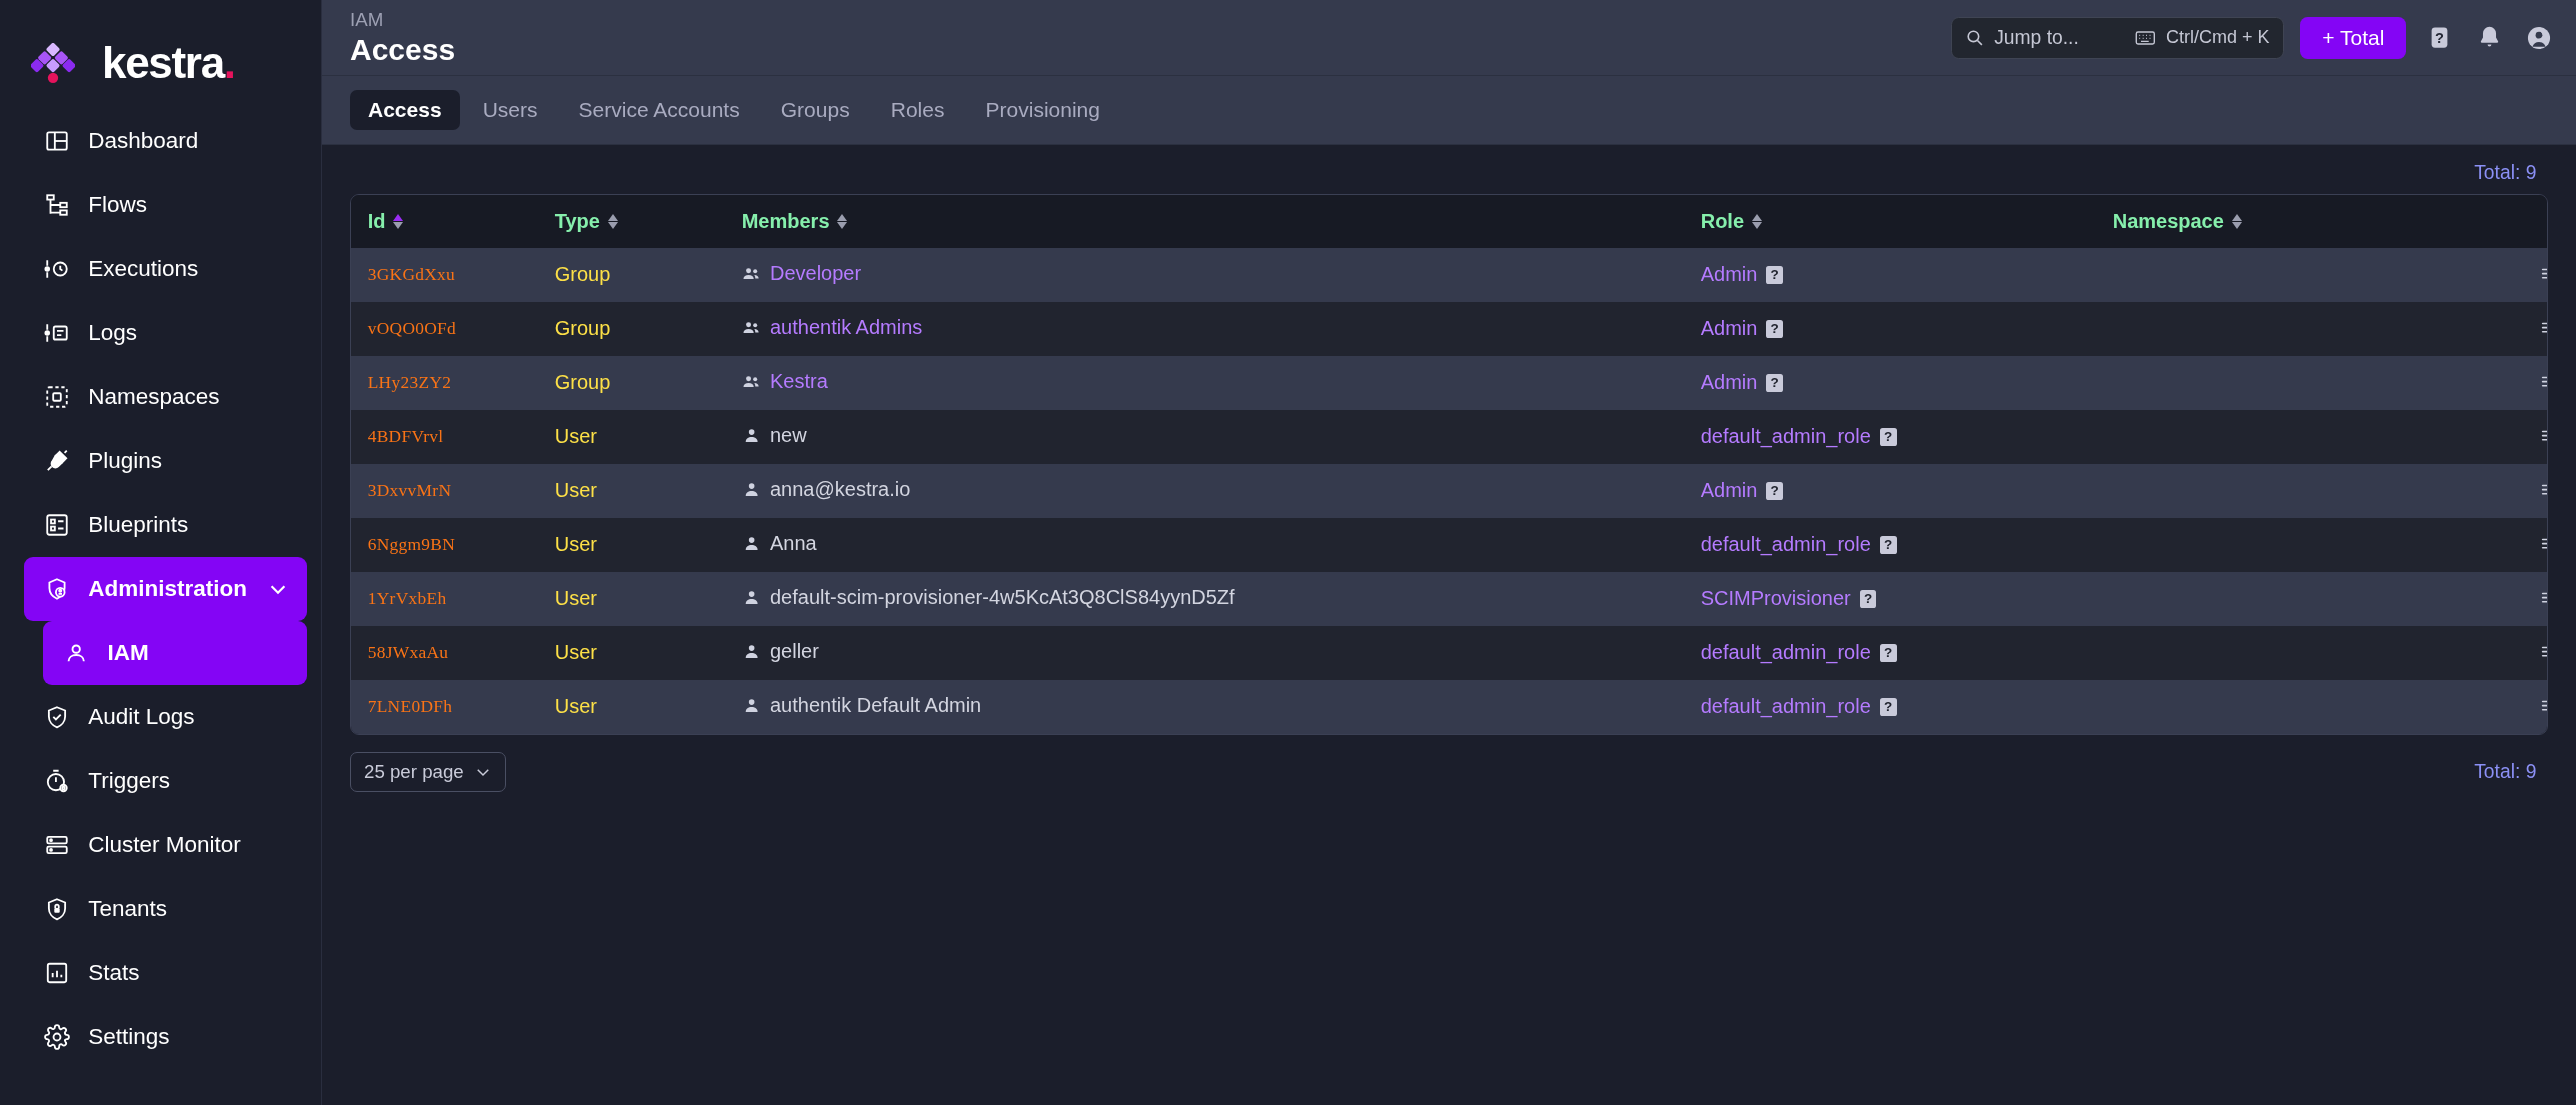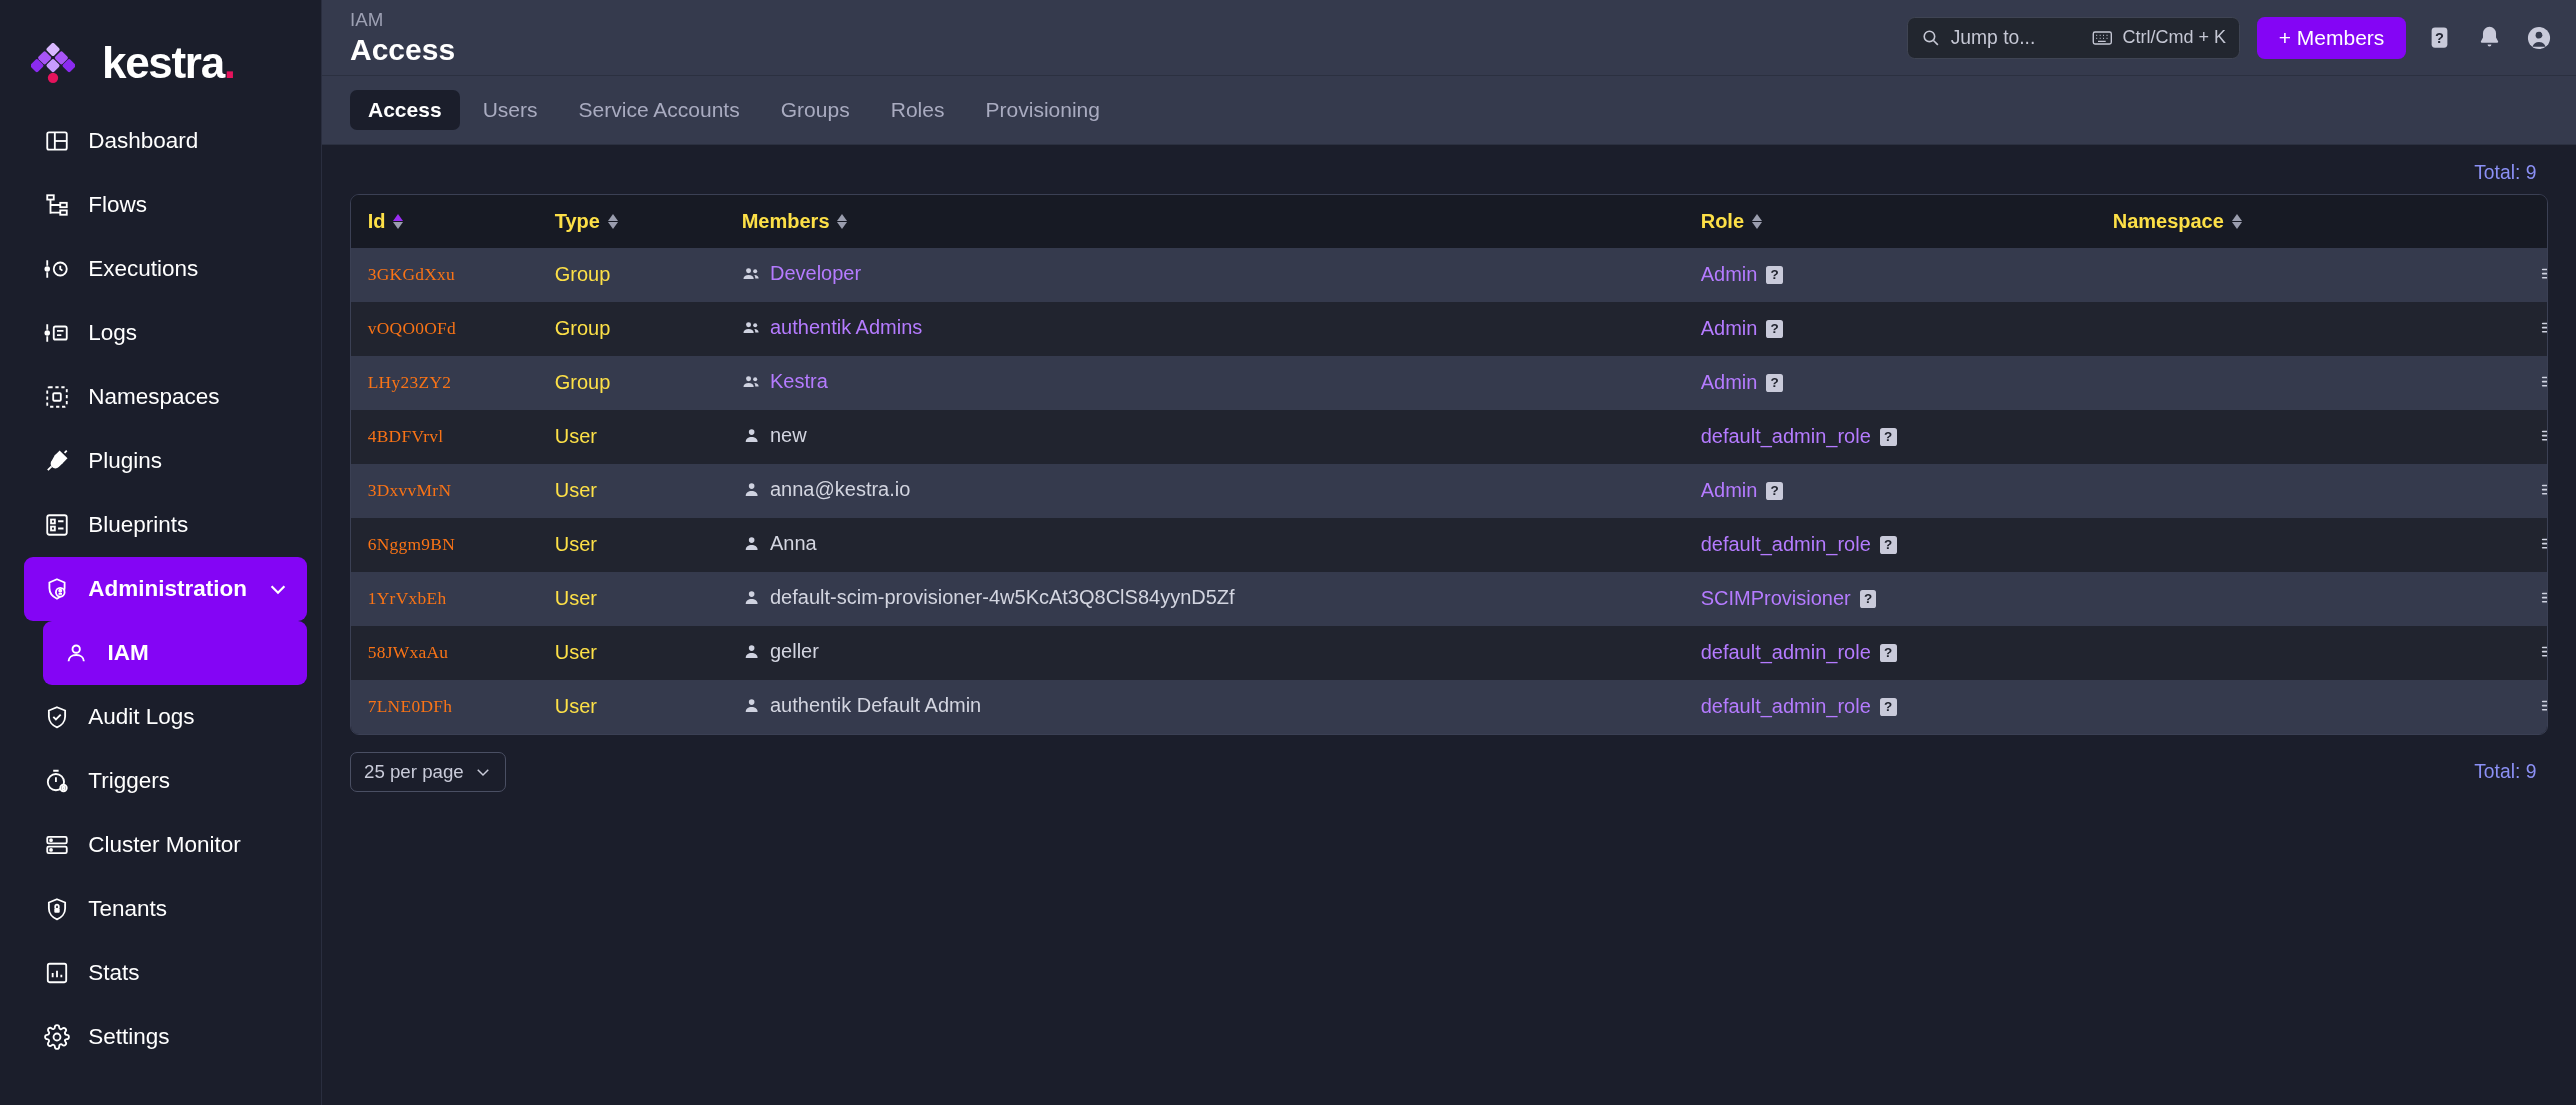--- a/index.html
+++ b/index.html
@@ -103,21 +103,21 @@
   .table-wrap {
     background: #1b1e2b;
     border: 0.6px solid #3b4054;
     border-radius: 9px;
     overflow: hidden;
     margin-top: 3.9px;
   }
   table { width: 100%; border-collapse: collapse; table-layout: fixed; }
   thead tr { background: #171a24; height: 53px; }
   th {
-    text-align: left; font-size: 20px; color: #fde047; font-weight: 700;
+    text-align: left; font-size: 20px; color: #86efac; font-weight: 700;
     padding: 0 0 0 16.7px; white-space: nowrap;
   }
   th .hd { display: inline-flex; align-items: center; gap: 7.7px; }
   .sorter { display: inline-flex; flex-direction: column; gap: 1.9px; }
   .sorter i { display: block; width: 0; height: 0; border-left: 5.8px solid transparent; border-right: 5.8px solid transparent; }
   .sorter i.up { border-bottom: 7px solid #9a9dae; }
   .sorter i.dn { border-top: 7px solid #9a9dae; }
   .sorter.act i.up { border-bottom-color: #9a2cf5; }
 
   tbody tr { height: 54px; }
@@ -374,21 +374,21 @@
             <span class="kbdico">
               <svg viewBox="0 0 24 20" width="20.6" height="18" fill="none" stroke="#c5c7d4" stroke-width="1.6">
                 <rect x="1.5" y="3" width="21" height="14" rx="2"></rect>
                 <path d="M5 7h1M9 7h1M13 7h1M17 7h1M5 10.5h1M9 10.5h1M13 10.5h1M17 10.5h1M7 14h9"></path>
               </svg>
             </span>
             <span class="kbdtxt">Ctrl/Cmd + K</span>
           </span>
         </div>
 
-        <button class="create-btn">+ Members</button>
+        <button class="create-btn">+ Total</button>
 
         <span class="icon-btn">
           <svg viewBox="0 0 24 24" width="27" height="27">
             <rect x="5" y="3" width="14" height="18" rx="3" fill="#c9cada"></rect>
             <text x="12" y="17" font-family="Liberation Sans, sans-serif" font-size="13" font-weight="700" fill="#252836" text-anchor="middle">?</text>
           </svg>
         </span>
 
         <span class="icon-btn">
           <svg viewBox="0 0 24 24" width="27" height="27" fill="#c9cada">

